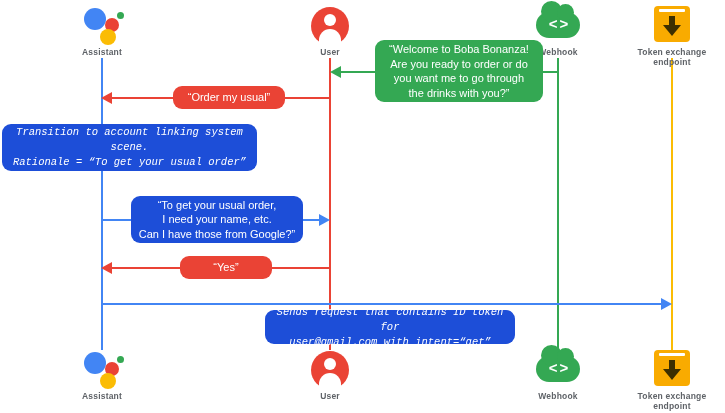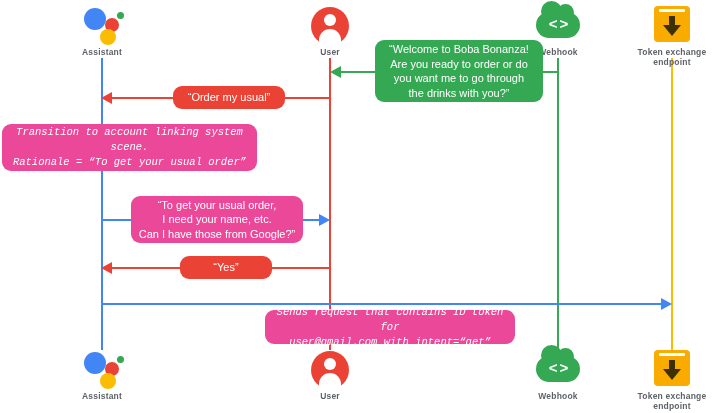--- a/index.html
+++ b/index.html
@@ -172,21 +172,21 @@
     border-radius: 9px;
     box-sizing: border-box;
     display: flex;
     align-items: center;
     justify-content: center;
     z-index: 5;
   }
   .bubble-text { white-space: pre-line; }
 
   .bubble.red   { background: #ea4335; }
-  .bubble.blue  { background: #ec4899; }
+  .bubble.blue  { background: #1d4ed8; }
   .bubble.green { background: #34a853; }
 
   .bubble.speech .bubble-text {
     font-family: "Liberation Sans", sans-serif;
     font-size: 11px;
     line-height: 14.5px;
   }
   .bubble.code .bubble-text {
     font-family: "Liberation Mono", monospace;
     font-style: italic;

